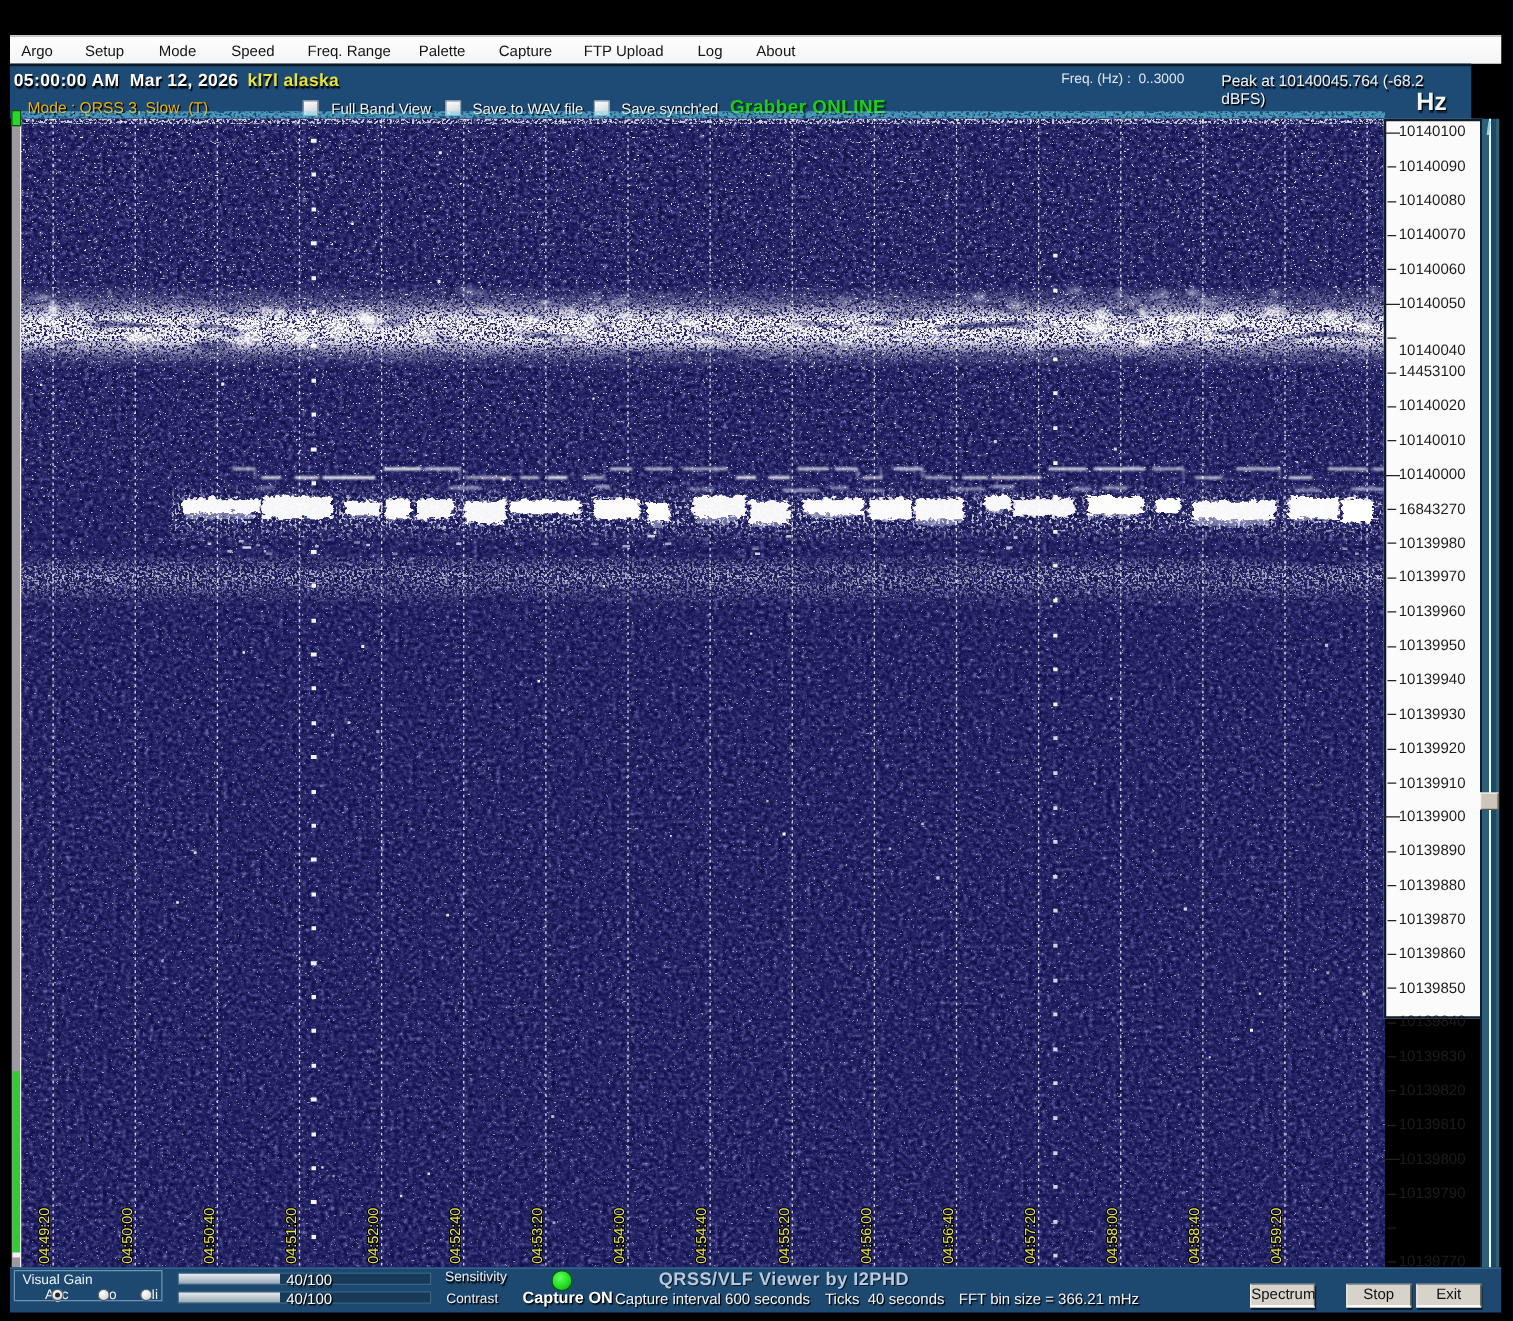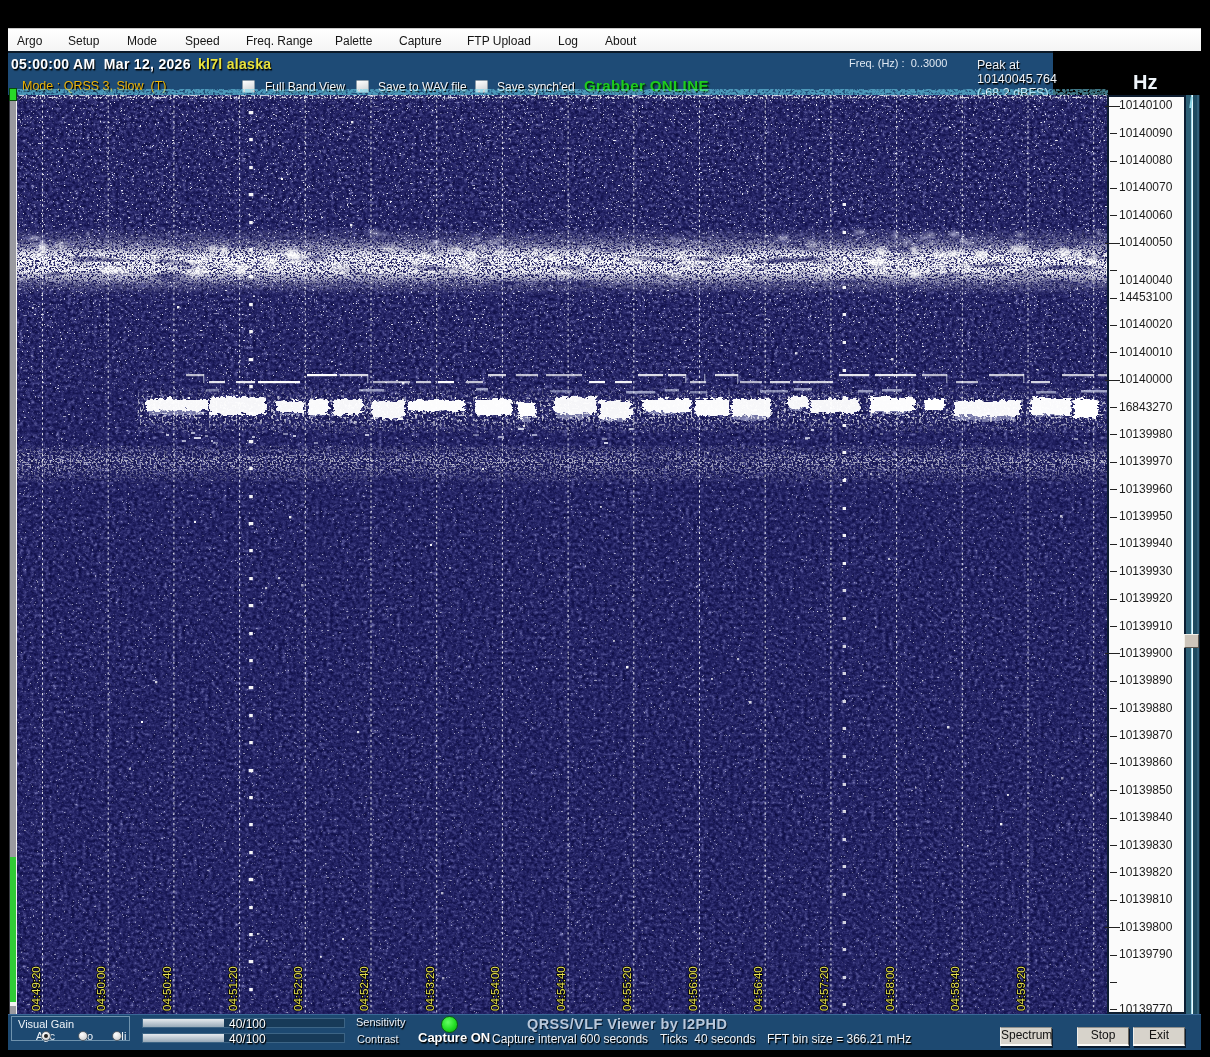--- a/index.html
+++ b/index.html
@@ -1,37 +1,37 @@
 <!DOCTYPE html>
 <html><head><meta charset="utf-8"><style>
 *{margin:0;padding:0;box-sizing:border-box;}
 html,body{width:1210px;height:1057px;background:#000;overflow:hidden;
   font-family:"Liberation Sans",sans-serif;}
 .abs{position:absolute;}
 body{position:relative;}
 .menubar{left:8px;top:28px;width:1193px;height:23px;
   background:linear-gradient(#ffffff,#f4f4f4);border-top:1px solid #c9c9c9;}
 .mi{position:absolute;top:5px;font-size:12px;color:#151515;}
-.titlebar{left:8px;top:51px;width:1045px;height:44px;background:#1e4b76;
+.titlebar{left:8px;top:51px;width:1169px;height:44px;background:#1e4b76;
   border-top:2px solid #0c1a28;}
 .shadow1{text-shadow:1px 1px 0 #000508,1px 2px 1px rgba(0,0,0,.55);}
 .datetxt{left:3px;top:3px;font-size:14px;font-weight:bold;color:#fff;letter-spacing:.3px;}
 .call{color:#e8e23c;}
 .freqtxt{left:841px;top:4px;font-size:11px;color:#dfe8f2;}
 .peaktxt{left:969px;top:5px;font-size:12.5px;color:#eef3f8;}
 .hz{left:1125px;top:18px;font-size:20px;font-weight:bold;color:#f0f5fa;}
 .modetxt{left:14px;top:26px;font-size:12.5px;color:#eab308;text-align:right;}
 .cb{position:absolute;top:27px;width:13px;height:13px;background:linear-gradient(160deg,#ffffff,#c9cdd1);
   border:1px solid #8a9aa8;border-radius:1px;}
 .cbl{position:absolute;top:27px;font-size:12px;color:#f2f5f8;}
 .grab{left:576px;top:23.5px;font-size:15px;font-weight:bold;color:#1ecb1e;
   text-shadow:1px 1px 0 #00320a,2px 2px 1px rgba(0,20,0,.5);letter-spacing:.4px;}
 .leftstrip{left:9px;top:95px;width:8px;height:919px;background:linear-gradient(90deg,#3a3a42 0 1px,#9a9aa0 1px 7px,#f4f4f4 7px 8px);}
 .spec{left:16px;top:95px;width:1092px;height:919px;background:#1d1d63;}
-.fpanel{left:1107px;top:95px;width:79px;height:919px;background:#fbfbfb;border:2px solid #0d1d30;box-sizing:border-box;}
+.fpanel{left:1107px;top:95px;width:79px;height:720px;background:#fbfbfb;border:2px solid #0d1d30;box-sizing:border-box;}
 .flab{position:absolute;left:10px;font-size:12px;color:#1c1c1c;white-space:nowrap;}
 .ftick{position:absolute;height:1px;background:#222;}
 .rslider{left:1184px;top:95px;width:16px;height:919px;
   background:linear-gradient(90deg,#0b1e33 0 2px,#2d6076 2px 7px,#9fd8e8 7px 7.6px,#eefcff 7.6px 9px,#1d4a60 9px 13px,#305f78 13px 15px,#0d2030 15px 16px);}
 .rthumb{left:1184px;top:634px;width:15px;height:14px;background:#cdc5bb;
   border-top:1px solid #f4f0ea;border-left:1px solid #f4f0ea;border-right:1px solid #5c5650;border-bottom:1px solid #5c5650;}
 .botbar{left:8px;top:1014px;width:1193px;height:36px;background:#1d4971;border-top:1px solid #3a6897;}
 .vgbox{left:3px;top:1px;width:119px;height:25px;border:1px solid #6f93ae;}
 .vgt{left:6px;top:1px;font-size:11px;color:#eef3f8;}
 .vgr{left:5px;top:13px;font-size:11px;color:#eef3f8;margin-left:20px;}

